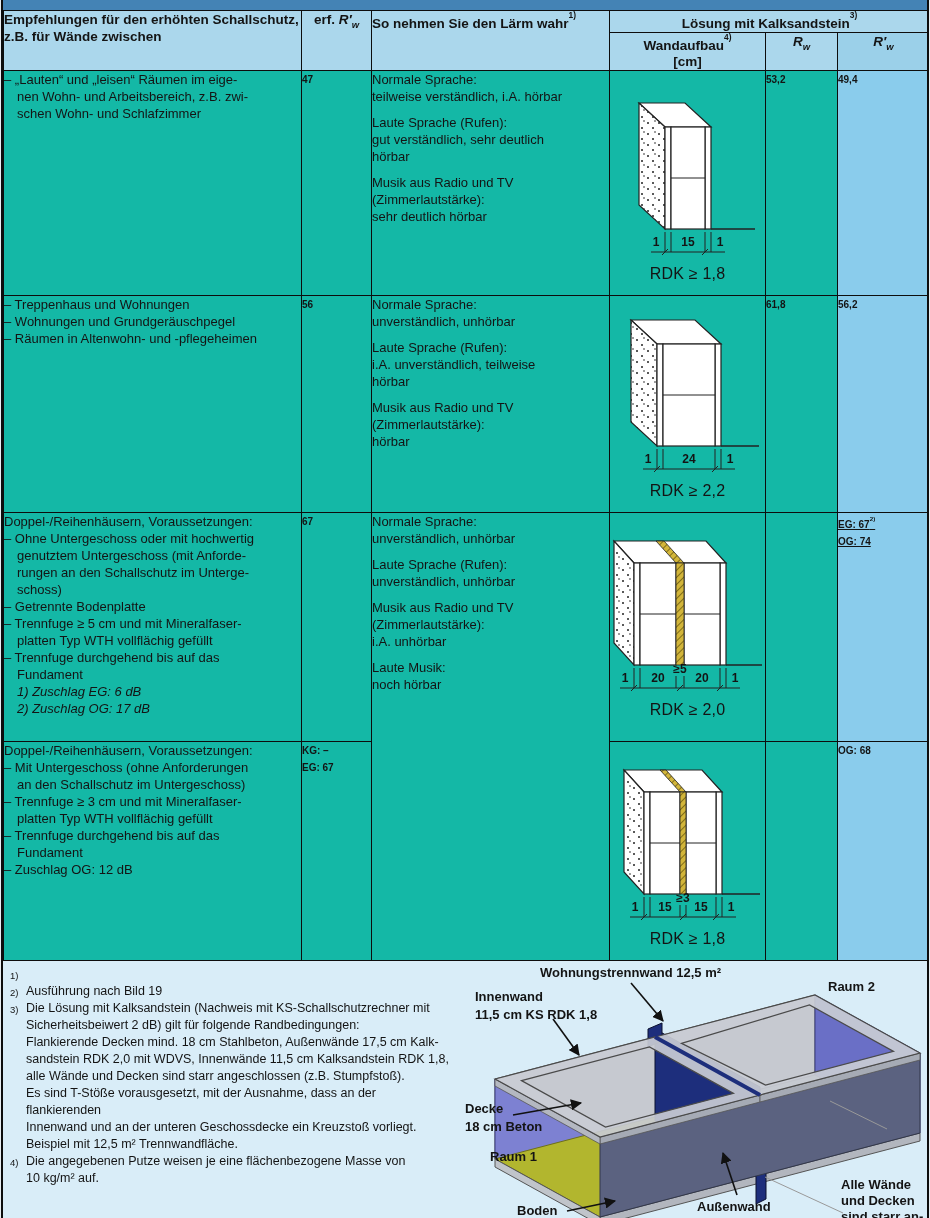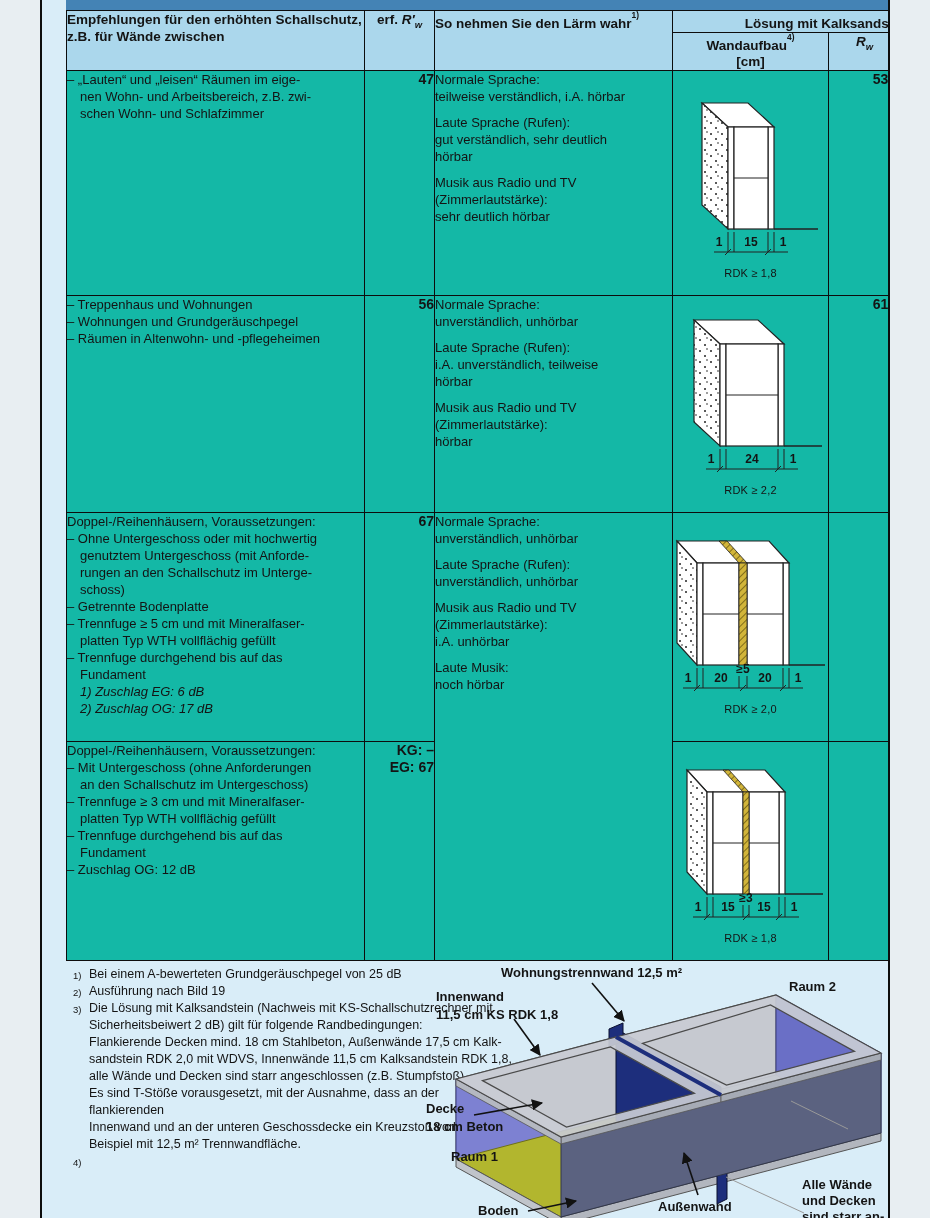--- a/index.html
+++ b/index.html
@@ -1,56 +1,55 @@
 <!DOCTYPE html>
 <html><head>
 <meta charset="utf-8">
 <style>
   html,body { margin:0; padding:0; background:#e8eef2; }
   * { box-sizing: border-box; }
   .page {
     position: relative;
-    width: 850px; height: 1218px;
+    width: 928px; height: 1218px;
     margin: 0 auto;
     background: #d9edf8;
     border-left: 2px solid #0d0d0d;
     border-right: 2px solid #0d0d0d;
     font-family: "Liberation Sans", sans-serif;
     color: #141414;
     overflow: hidden;
-    padding-left: 24px;
   }
   .topband { height: 10px; background: #4483b5; }
   table.main {
     width: 926px;
     border-collapse: collapse;
     table-layout: fixed;
   }
   table.main th, table.main td {
     border: 1.5px solid #0d0d0d;
     padding: 0;
     vertical-align: top;
   }
   thead th { background: #abd7ec; font-size: 13.5px; text-align: left; }
   th.c-head { padding: 4px 8px 2px 8px; line-height: 17px; }
   th.center { text-align: center; }
   th.hl { background: #9bd0e9; }
   .preline { white-space: pre-line; }
   td.cell { background: #14b8a6; font-size: 13px; line-height: 17px; }
   td.rec { padding: 6px 6px 4px 8px; }
-  td.num { text-align: right; vertical-align: middle; font-weight: bold; font-size: 14px; }
+  td.num { text-align: left; vertical-align: middle; font-weight: bold; font-size: 10px; }
   td.perc { padding: 7px 6px 4px 10px; }
   td.wall { vertical-align: top; }
   td.rwsd { background: #8accec; }
   .perc-p { margin: 0 0 9px 0; white-space: pre-line; }
   .dash-item { padding-left: 13px; text-indent: -13px; white-space: pre-line; }
   .plain-item { white-space: pre-line; }
   .num-item { padding-left: 13px; white-space: pre-line; font-style: italic; }
   .wall-cell { display: flex; flex-direction: column; align-items: center; height: 100%; }
-  .rdk { margin-top: auto; margin-bottom: 13px; font-size: 11px; letter-spacing: .2px; }
+  .rdk { margin-top: auto; margin-bottom: 13px; font-size: 16px; letter-spacing: .2px; }
   sup.m { font-size: 0.62em; position: relative; top: -0.45em; }
   .sym { font-style: italic; font-weight: bold; }
   .sym sub { font-size: 0.7em; font-style: italic; }
   .rws-lines { line-height: 17px; text-decoration: underline; }
   svg text { font-family: "Liberation Sans", sans-serif; fill: #141414; }
   .dimtxt { font-size: 12px; font-weight: bold; }
   .footer { position: relative; height: 277px; background: #d9edf8; }
   .footnotes { position: absolute; left: 7px; top: 5px; width: 442px; font-size: 12.5px; line-height: 17px; }
   .fn { display: flex; }
   .fn .mk { width: 16px; flex: 0 0 16px; font-size: 9.5px; position: relative; top: 1px; }
@@ -323,39 +322,40 @@
         <td class="cell num"></td>
         <td class="cell num rwsd">OG: 68</td>
       </tr>
     </tbody>
   </table>
 
   <div class="footer">
     <div class="footnotes">
       <div class="fn">
           <span class="mk">1)</span>
-          <span class="tx">Bei einem A-bewerteten Grundgeräuschpegel von 25 dB</span>
         </div>
       <div class="fn">
           <span class="mk">2)</span>
           <span class="tx">Ausführung nach Bild 19</span>
         </div>
       <div class="fn">
           <span class="mk">3)</span>
           <span class="tx">Die Lösung mit Kalksandstein (Nachweis mit KS-Schallschutzrechner mit
 Sicherheitsbeiwert 2 dB) gilt für folgende Randbedingungen:
 Flankierende Decken mind. 18 cm Stahlbeton, Außenwände 17,5 cm Kalk-
 sandstein RDK 2,0 mit WDVS, Innenwände 11,5 cm Kalksandstein RDK 1,8,
 alle Wände und Decken sind starr angeschlossen (z.B. Stumpfstoß).
 Es sind T-Stöße vorausgesetzt, mit der Ausnahme, dass an der flankierenden
 Innenwand und an der unteren Geschossdecke ein Kreuzstoß vorliegt.
 Beispiel mit 12,5 m² Trennwandfläche.</span>
         </div>
       <div class="fn">
           <span class="mk">4)</span>
+          <span class="tx">Die angegebenen Putze weisen je eine flächenbezogene Masse von
+10 kg/m² auf.</span>
         </div>
     </div>
 
     <svg class="diagram" width="492" height="277" viewBox="0 0 492 277">
 
       <polygon points="60,118 380,34 380,114 60,198" fill="#c6c9d0" stroke="#555" stroke-width="1"></polygon>
 
       <polygon points="60,118 165,176 165,256 60,198" fill="#7d81d2" stroke="#3a3e80" stroke-width="1"></polygon>
 
       <polygon points="380,34 485,92 485,172 380,114" fill="#6a6fc6" stroke="#3a3e80" stroke-width="1"></polygon>

